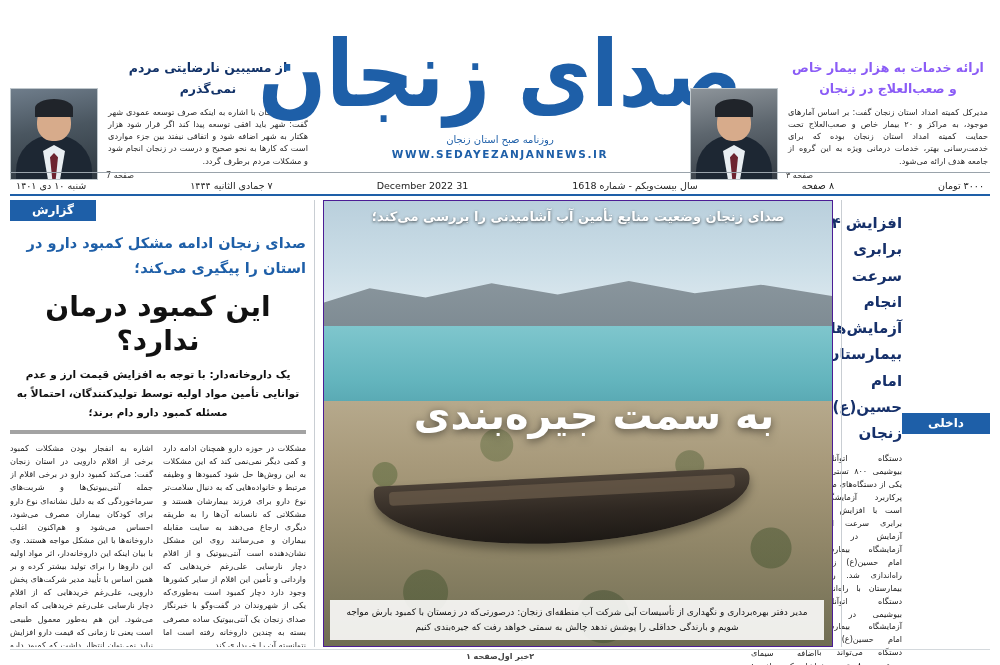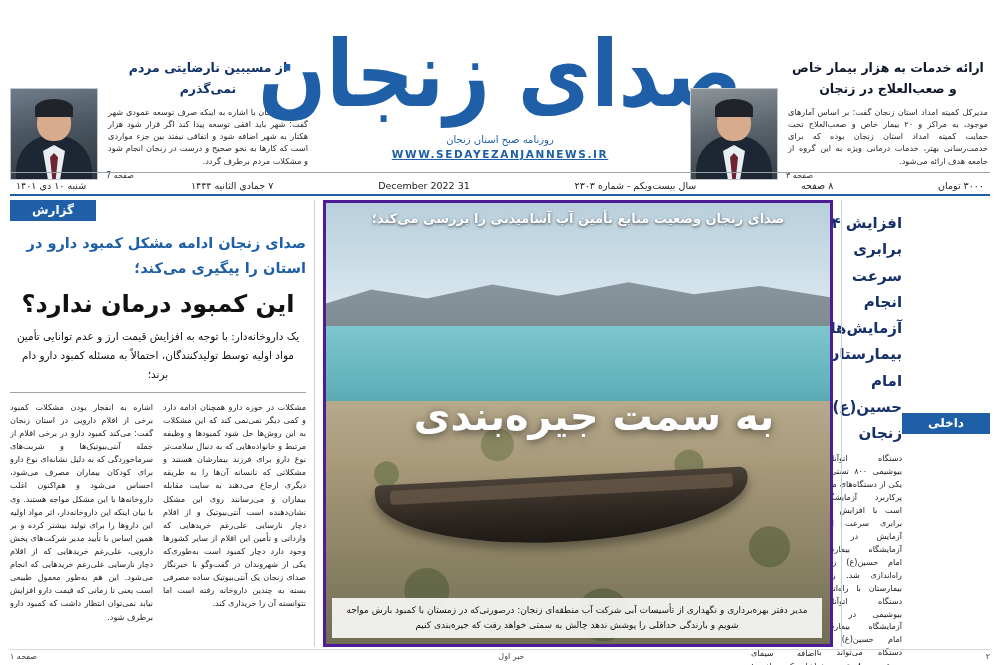--- a/index.html
+++ b/index.html
@@ -84,21 +84,21 @@
     transform: translateX(-50%);
     background: #6d2330;
     clip-path: polygon(50% 0, 100% 16%, 72% 100%, 28% 100%, 0 16%);
   }
   .mh-text {
     flex: 1;
     text-align: center;
     direction: rtl;
   }
   .mh-head {
-    color: #0f172a;
+    color: #8b5cf6;
     font-weight: bold;
     font-size: 12.5px;
     line-height: 1.65;
     padding: 0 2px 6px 2px;
   }
   .mh-head.right { color: #123268; }
   .mh-body {
     font-size: 8.2px;
     line-height: 1.5;
     color: #2a2a2a;
@@ -144,21 +144,20 @@
     margin-top: -6px;
     letter-spacing: 1px;
   }
   .logo-site {
     font-size: 10.5px;
     color: #1e5fa8;
     letter-spacing: 1.6px;
     font-weight: bold;
     margin-top: 3px;
     direction: ltr;
-    text-decoration: underline;
   }
 
   
   .rule-top {
     position: absolute;
     left: 10px; right: 10px;
     top: 172px;
     border-top: 1px solid #9aa3ab;
   }
   .infobar {
@@ -210,36 +209,36 @@
   .badge.right-align { align-self: flex-end; }
   .report-kicker {
     color: #1e5fa8;
     font-size: 14.5px;
     font-weight: bold;
     line-height: 1.7;
     text-align: right;
     margin-top: 10px;
   }
   .report-title {
-    font-size: 24px;
+    font-size: 28px;
     font-weight: bold;
     color: #111;
     text-align: center;
     letter-spacing: -1px;
     margin: 10px 0 8px 0;
     line-height: 1.2;
   }
   .report-lead {
     font-size: 10.5px;
-    font-weight: normal;
+    font-weight: bold;
     color: #111;
     text-align: center;
     line-height: 1.8;
     padding: 0 4px;
-    border-bottom: 1px solid #a3a3a3;
+    border-bottom: 4px solid #a3a3a3;
     padding-bottom: 8px;
   }
   .report-cols {
     margin-top: 8px;
     display: flex;
     flex-direction: row-reverse;
     gap: 10px;
     flex: 1;
     overflow: hidden;
   }
@@ -253,21 +252,21 @@
 
   
   .col-photo {
     flex: 1;
     display: flex;
     flex-direction: column;
   }
   .photo-frame {
     position: relative;
     flex: 1;
-    border: 3px solid #4c1d95;
+    border: 1px solid #4c1d95;
     overflow: hidden;
     background: #9fb7c2;
   }
   .sky {
     position: absolute; left: 0; right: 0; top: 0; height: 26%;
     background: linear-gradient(180deg,#b9cfdc 0%, #cddfe8 60%, #dfeaf0 100%);
   }
   .hills {
     position: absolute; left: 0; right: 0; top: 14%; height: 16%;
     background: linear-gradient(180deg,#8d99a0 0%, #7d8a92 100%);
@@ -391,26 +390,27 @@
     background: #c9ced3;
   }
 
   
   .footer {
     position: absolute;
     left: 10px; right: 10px; bottom: 2px;
     height: 14px;
     display: flex;
     flex-direction: row-reverse;
-    justify-content: space-between;
+    justify-content: center;
     align-items: center;
     font-size: 8px;
     color: #444;
     direction: rtl;
     border-top: 1px solid #d4d9dd;
+    font-weight: bold;
   }
 </style>
 </head>
 <body>
 
 <div class="page">
 
   <div class="masthead">
 
     <div class="mh-side">
@@ -451,21 +451,21 @@
       </div>
     </div>
   </div>
 
   <div class="rule-top"></div>
 
   <div class="infobar">
     <span class="seg">شنبه ۱۰ دی ۱۴۰۱</span>
     <span class="seg">۷ جمادی الثانیه ۱۴۴۴</span>
     <span class="seg">31 December 2022</span>
-    <span class="seg">سال بیست‌ویکم - شماره ۲۳۰۳</span>
+    <span class="seg">سال بیست‌ویکم - شماره 1618</span>
     <span class="seg">۸ صفحه</span>
     <span class="seg">۳۰۰۰ تومان</span>
   </div>
 
   <div class="rule-bottom"></div>
 
   <div class="content">
 
     <div class="col-report">
       <div class="badge right-align">گزارش</div>

